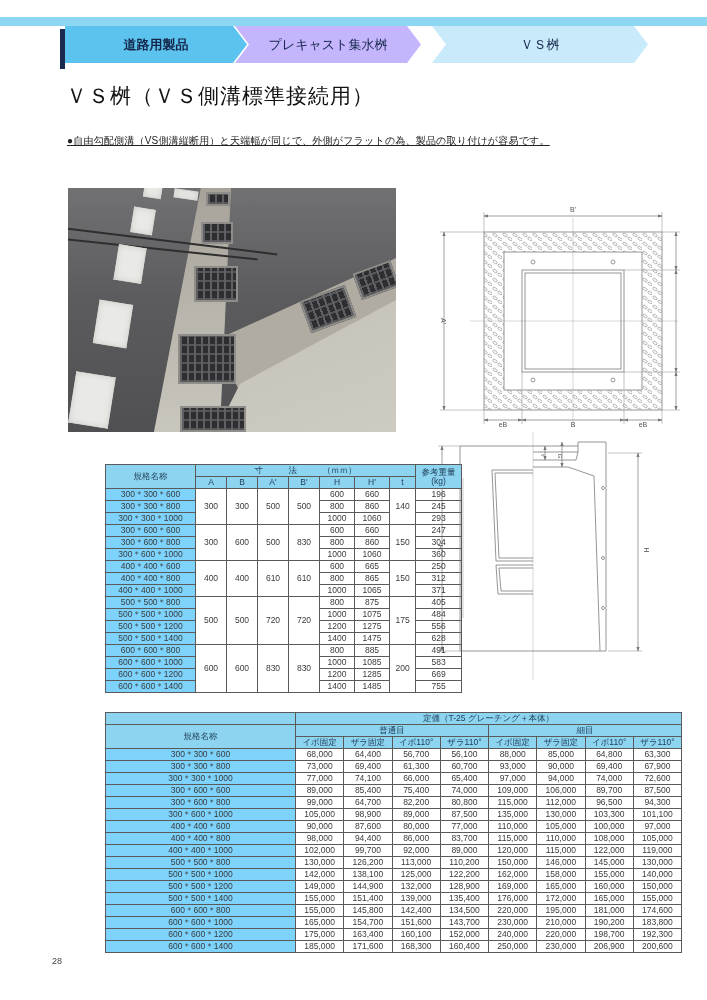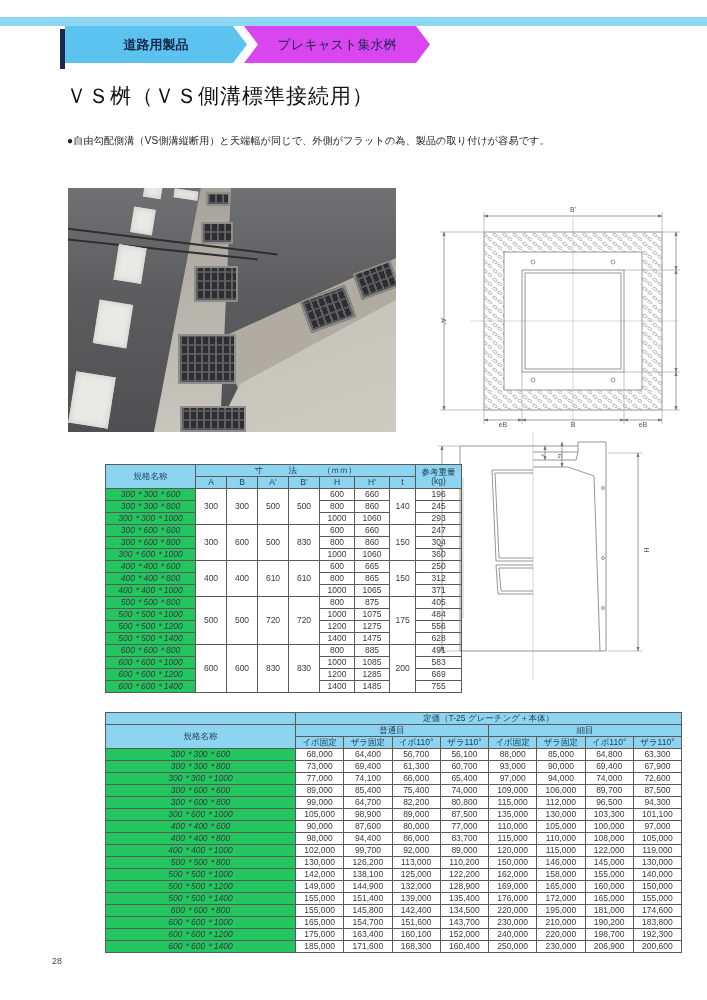--- a/index.html
+++ b/index.html
@@ -6,27 +6,27 @@
   body{width:707px;height:1000px;position:relative;font-family:"Liberation Sans","DejaVu Sans",sans-serif;color:#333;overflow:hidden;}
   .abs{position:absolute;}
 
   
   .topstrip{left:0;top:17px;width:707px;height:9px;background:#8ed7f3;}
   .crumb-bar{left:0;top:26px;width:581px;height:38px;}
   .accent-tab{position:absolute;left:60px;top:3px;width:5px;height:40px;background:#1b2b50;}
   .crumb{position:absolute;top:0;height:37px;display:flex;align-items:center;justify-content:center;font-size:13px;}
   .crumb span{color:#14264a;}
   .c1{left:65px;width:182px;background:#5cc3ee;clip-path:polygon(0 0,calc(100% - 14px) 0,100% 50%,calc(100% - 14px) 100%,0 100%);font-weight:bold;}
-  .c2{left:244px;width:186px;background:#d946ef;clip-path:polygon(0 0,calc(100% - 14px) 0,100% 50%,calc(100% - 14px) 100%,0 100%,14px 50%);}
+  .c2{left:235px;width:186px;background:#c4b5fd;clip-path:polygon(0 0,calc(100% - 14px) 0,100% 50%,calc(100% - 14px) 100%,0 100%,14px 50%);}
   .c3{left:432px;width:216px;background:#c8eafb;clip-path:polygon(0 0,calc(100% - 14px) 0,100% 50%,calc(100% - 14px) 100%,0 100%,14px 50%);}
 
   
   .title{left:66px;top:82px;font-size:21px;font-weight:normal;color:#111;letter-spacing:1px;}
   .bullets{left:67px;top:134px;width:580px;}
-  .bullets p{margin:0 0 5px 0;font-size:10px;color:#222;letter-spacing:0.2px;}
+  .bullets p{margin:0 0 5px 0;font-size:10px;color:#222;letter-spacing:0.2px;text-decoration:underline;}
 
   
   .photo{left:68px;top:188px;width:328px;height:244px;overflow:hidden;background:linear-gradient(180deg,#717173 0%,#5c5c5e 45%,#505052 100%);}
   .photo *{position:absolute;}
   .strip-main{left:0;top:0;width:100%;height:100%;background:linear-gradient(180deg,#a7a39a,#c9c6bd);clip-path:polygon(40.5% 0,49.7% 0,46.3% 100%,26.2% 100%);}
   .strip-branch{left:0;top:0;width:100%;height:100%;background:#b0aca2;clip-path:polygon(100% 28.7%,100% 48.4%,51.8% 82%,45.1% 62.3%);}
   .apron{left:0;top:0;width:100%;height:100%;background:linear-gradient(160deg,#bcb9b0,#cecbc3);clip-path:polygon(100% 45.9%,100% 100%,45.1% 100%,52.4% 80.3%);}
   .grate{background-color:#2e2e30;background-image:repeating-linear-gradient(90deg,#606064 0 2px,transparent 2px 7px),repeating-linear-gradient(0deg,#55555a 0 2px,transparent 2px 9px);border:2px solid #8e8d89;box-sizing:border-box;}
   .g1{left:138px;top:4px;width:24px;height:14px;}
   .g2{left:133px;top:34px;width:32px;height:22px;}
@@ -48,40 +48,43 @@
 
   
   svg text{font-family:"Liberation Sans","DejaVu Sans",sans-serif;fill:#555;}
   .plan{left:432px;top:196px;}
   .section{left:430px;top:428px;}
 
   
   table.tbl{border-collapse:collapse;table-layout:fixed;font-size:8.5px;color:#3a3a3a;}
   table.tbl th,table.tbl td{border:1px solid #5a5a5a;text-align:center;padding:0;height:11px;line-height:1.05;font-weight:normal;overflow:hidden;white-space:nowrap;}
   table.tbl th{background:#8dd4f1;color:#1d3c55;}
-  table.tbl td.name{background:#22c55e;font-style:italic;}
+  table.tbl td.name{background:#7dd3fc;}
   table.tbl tr.group-top td{border-top:1.6px solid #333;}
   table.tbl{border:1.6px solid #333;margin-left:40px;}
   .dim{left:65px;top:464px;width:356px;}
   .price{left:65px;top:712px;width:577px;padding-left:48px;}
   th.blank{background:#ffffff;border-left-color:#fff;border-top-color:#fff;}
   .pagenum{left:52px;top:956px;font-size:9px;color:#444;}
 </style>
 </head>
 <body>
 
 <div class="abs topstrip"></div>
 
 <div class="abs crumb-bar">
   <div class="accent-tab"></div>
   <div class="crumb c1">
     <span>道路用製品</span>
   </div>
   <div class="crumb c2">
     <span>プレキャスト集水桝</span>
+  </div>
+  <div class="crumb c3">
+    <span>ＶＳ桝</span>
   </div>
 </div>
 
 <div class="abs title">ＶＳ桝（ＶＳ側溝標準接続用）</div>
 
 <div class="abs bullets">
   <p>●自由勾配側溝（VS側溝縦断用）と天端幅が同じで、外側がフラットの為、製品の取り付けが容易です。</p>
 </div>
 
 <div class="abs photo">

